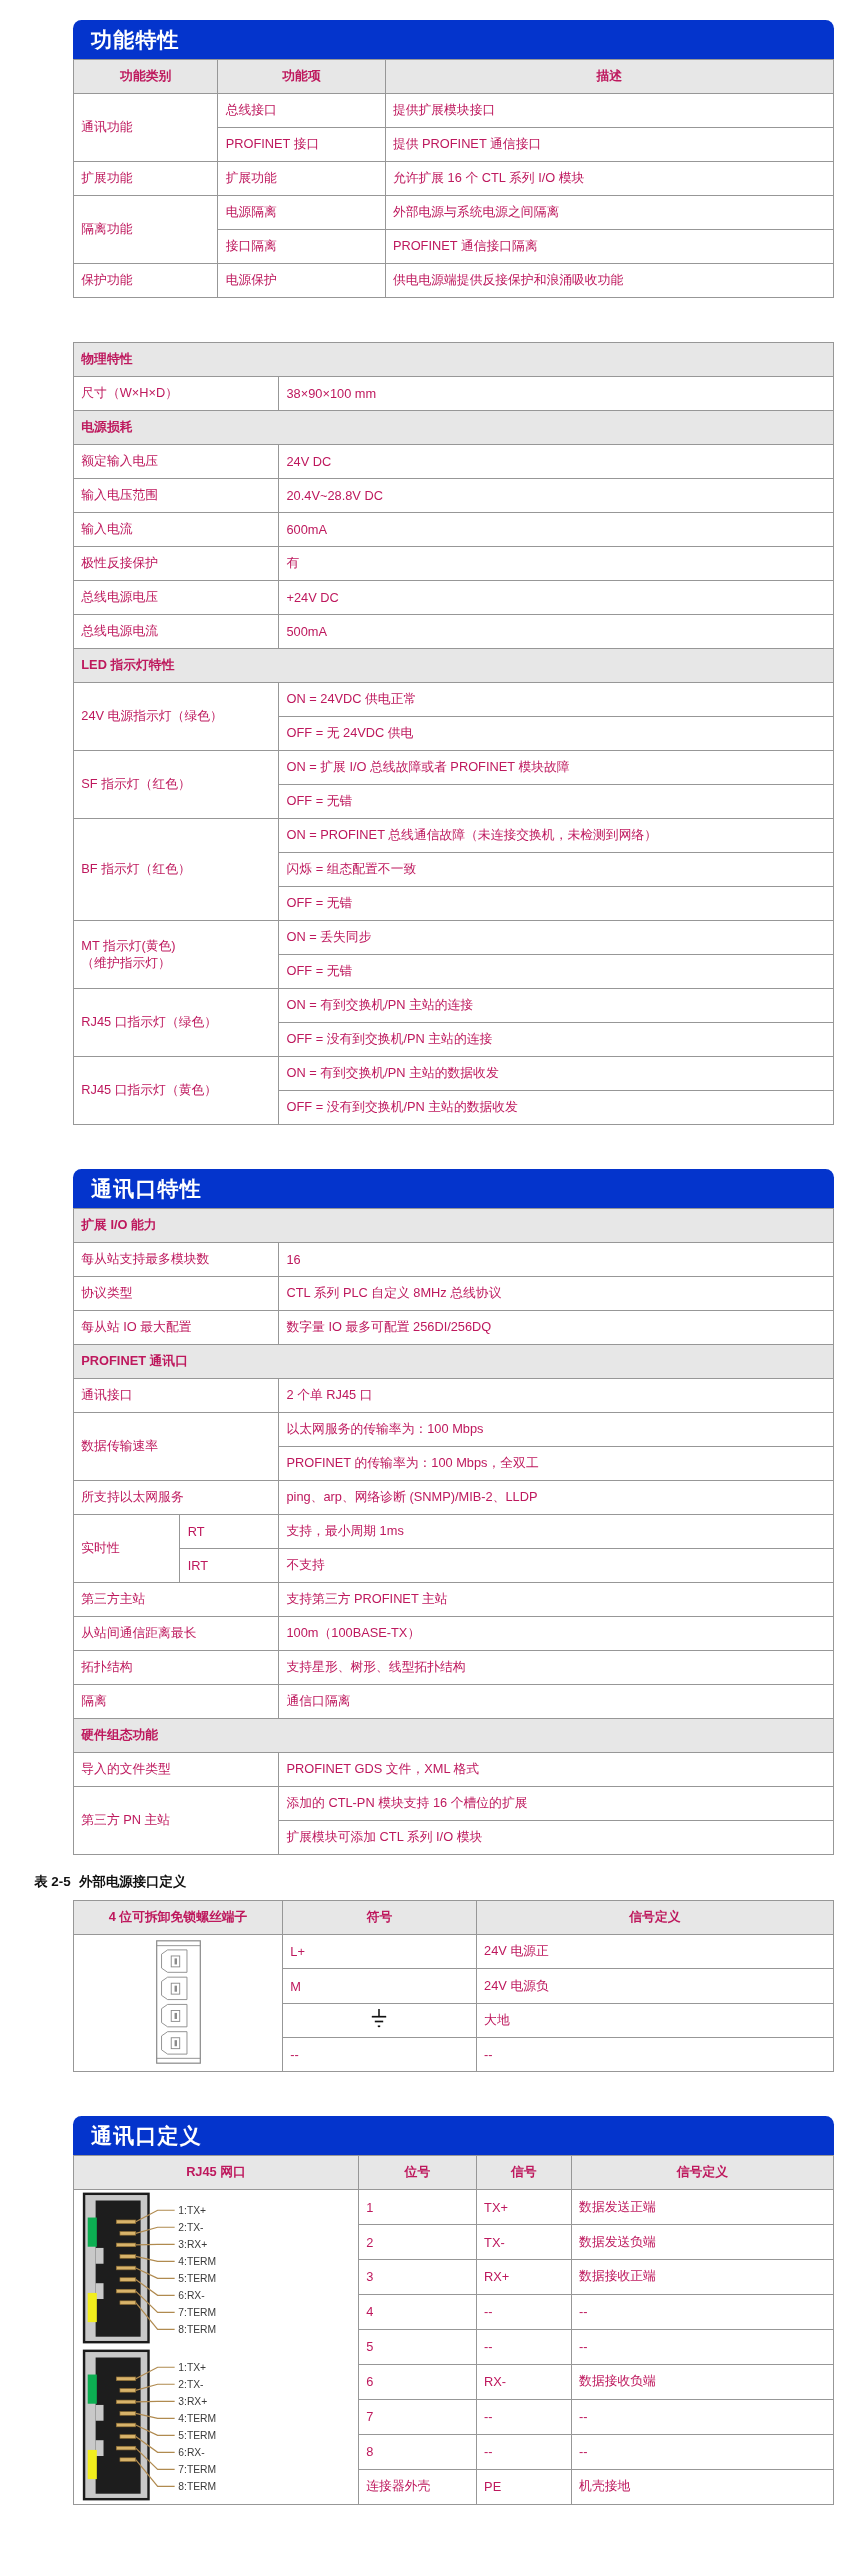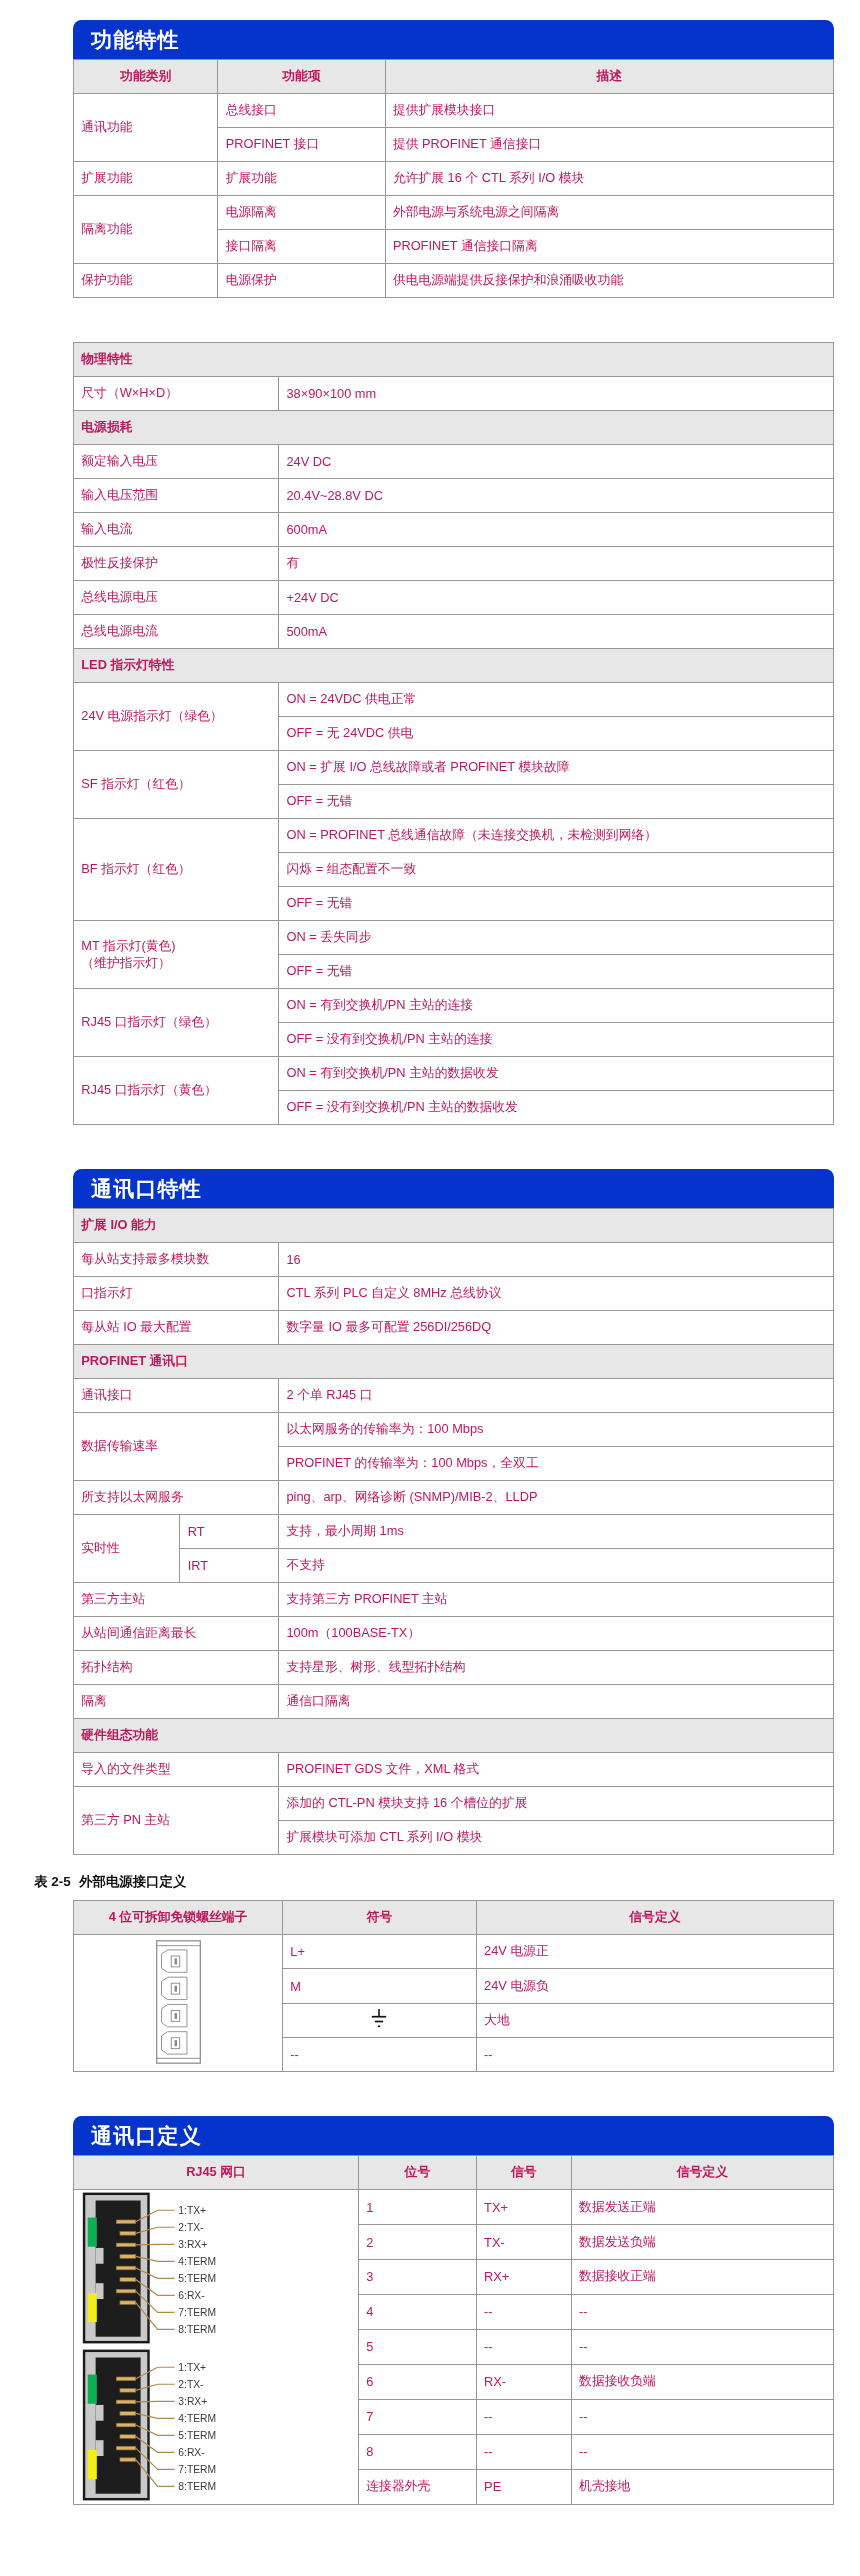--- a/index.html
+++ b/index.html
@@ -188,21 +188,21 @@
           </colgroup>
       <tbody>
             <tr class="sub">
         <td colspan="3">扩展 I/O 能力</td>
       </tr>
       <tr>
         <td colspan="2">每从站支持最多模块数</td>
         <td>16</td>
       </tr>
       <tr>
-        <td colspan="2">口指示灯</td>
+        <td colspan="2">协议类型</td>
         <td>CTL 系列 PLC 自定义 8MHz 总线协议</td>
       </tr>
       <tr>
         <td colspan="2">每从站 IO 最大配置</td>
         <td>数字量 IO 最多可配置 256DI/256DQ</td>
       </tr>
       <tr class="sub">
         <td colspan="3">PROFINET 通讯口</td>
       </tr>
       <tr>

